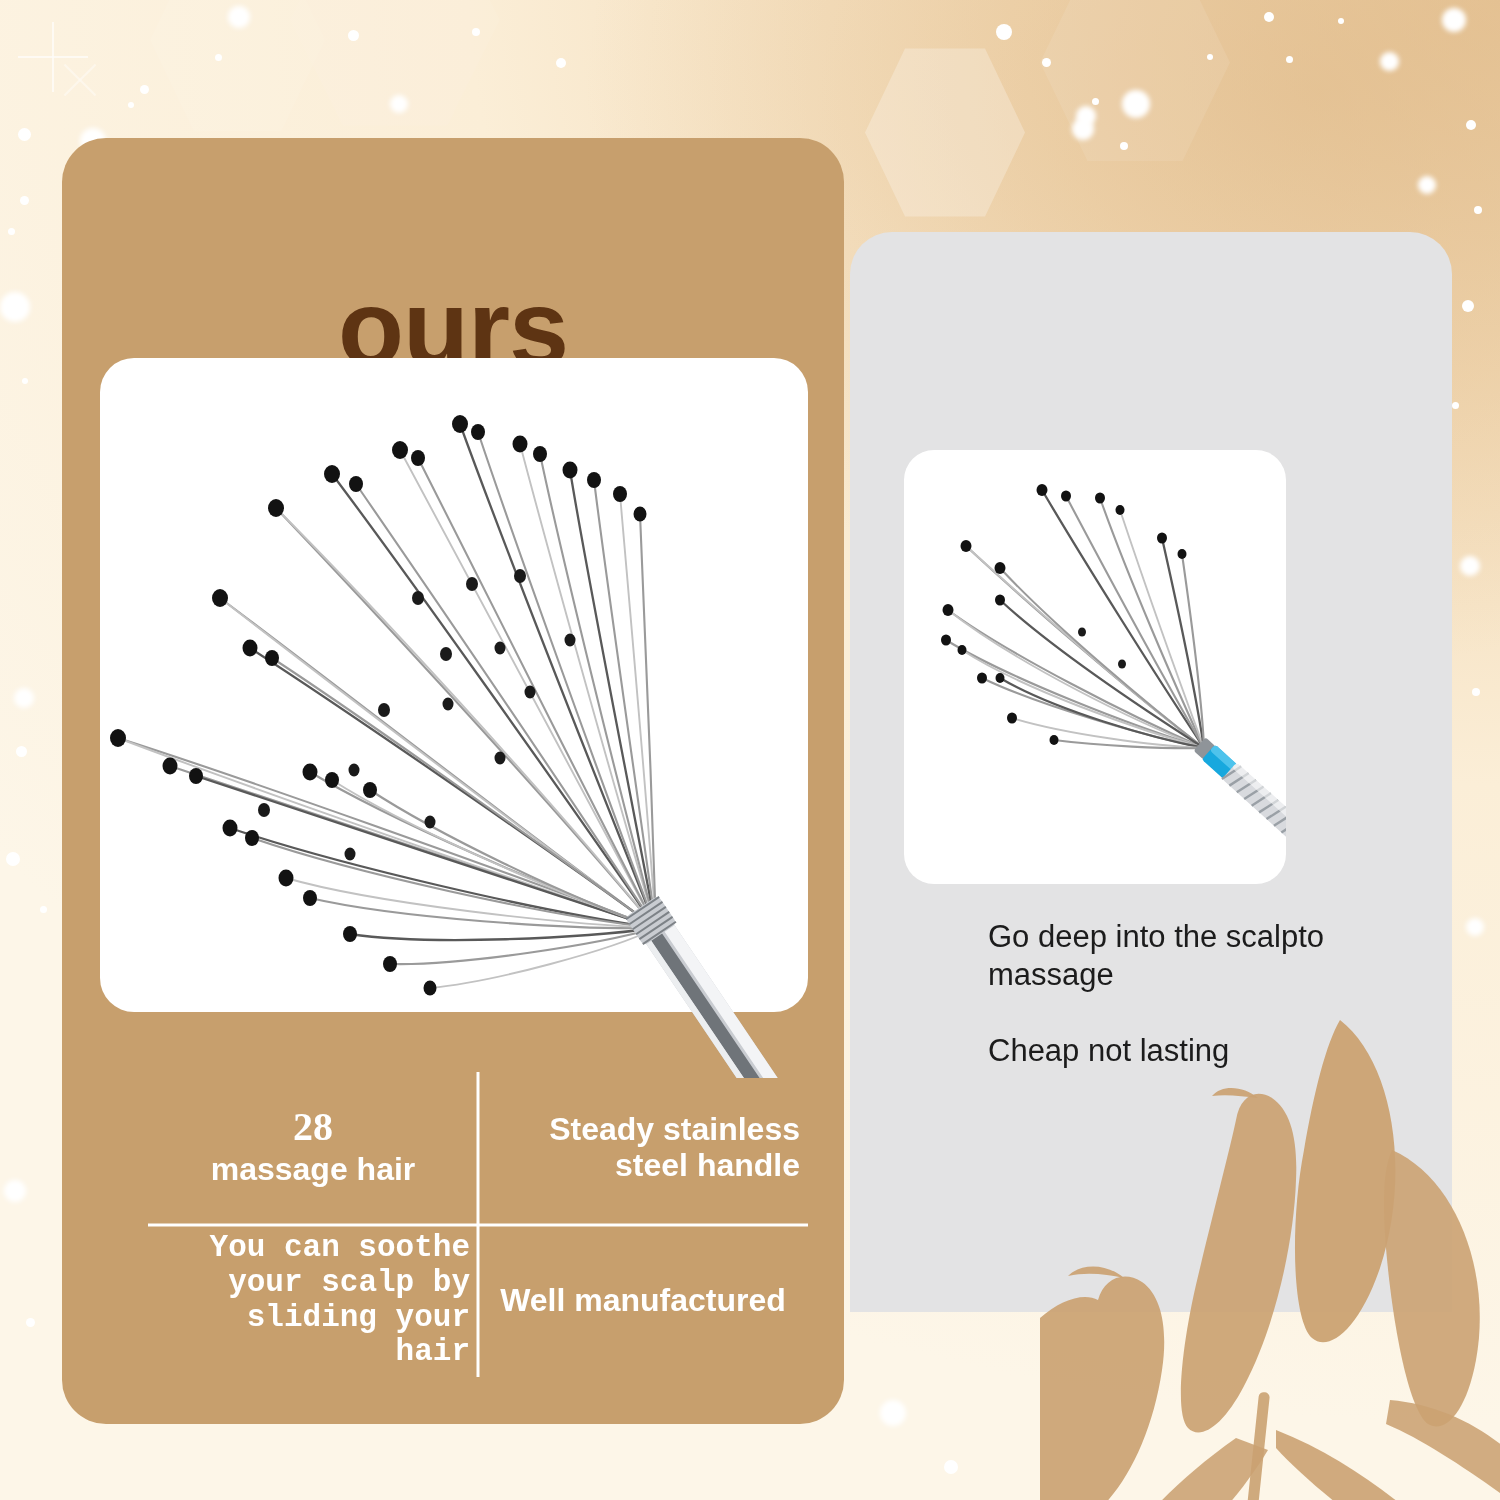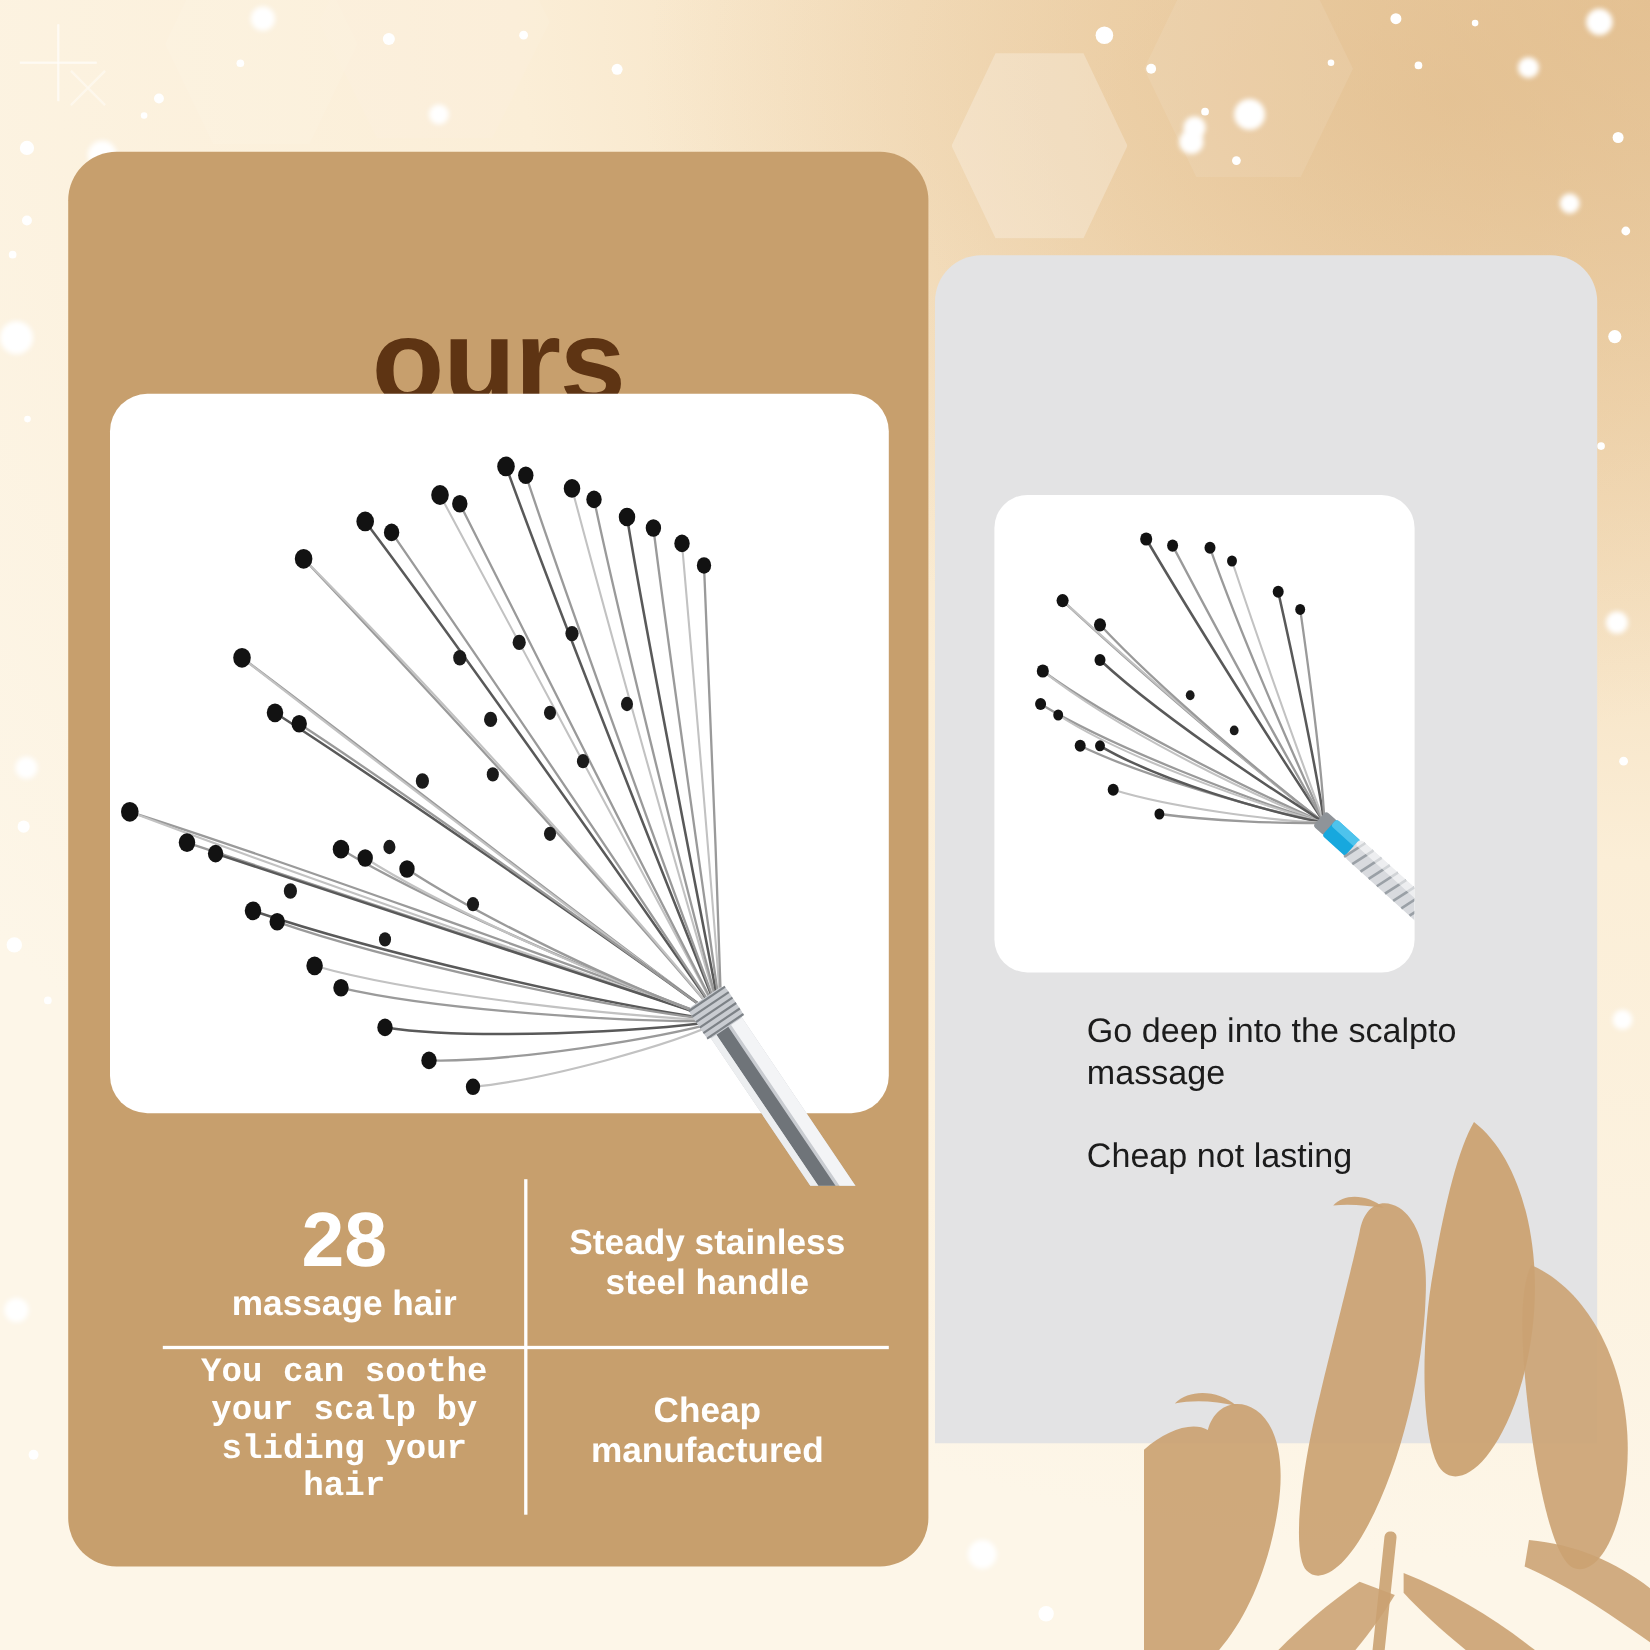--- a/index.html
+++ b/index.html
@@ -88,22 +88,22 @@
   .cell{
     position:absolute;width:50%;height:50%;
     display:flex;flex-direction:column;align-items:center;justify-content:center;
     text-align:center;color:#fff;font-weight:700;
     padding:0 8px;box-sizing:border-box;
   }
   .cell.tl{left:0;top:0;}
   .cell.tr{left:50%;top:0;}
   .cell.bl{left:0;top:50%;}
   .cell.br{left:50%;top:50%;}
-  .big-num{font-size:70px;line-height:.95;font-weight:800;margin-bottom:6px;}
-  .cell-text{font-size:32px;line-height:1.12;}
+  .big-num{font-size:40px;line-height:.95;font-weight:800;margin-bottom:6px;font-family:Liberation Serif, serif;}
+  .cell-text{font-size:32px;line-height:1.12;text-align:right;}
   .cell-text.sm{font-size:31px;font-family:Liberation Mono, monospace;}
 
   
   .others-list{
     position:absolute;left:988px;top:918px;width:430px;
     color:#1c1c1c;
   }
   .others-item{
     font-size:31px;line-height:1.22;font-weight:400;margin-bottom:38px;
   }
@@ -384,21 +384,21 @@
       <div class="big-num">28</div>
       <div class="cell-text">massage hair</div>
     </div>
     <div class="cell tr">
       <div class="cell-text">Steady stainless steel handle</div>
     </div>
     <div class="cell bl">
       <div class="cell-text sm">You can soothe your scalp by sliding your hair</div>
     </div>
     <div class="cell br">
-      <div class="cell-text">Cheap manufactured</div>
+      <div class="cell-text">Well manufactured</div>
     </div>
   </div>
 
   <div class="leaves">
     <svg width="470" height="520" viewBox="0 0 470 520">
       <g fill="#cba272">
         <path d="M300 20 C352 60 372 170 340 268 C318 332 288 352 272 338 C252 320 250 222 264 150 C274 92 286 44 300 20 Z" opacity=".95"></path>
         <path d="M352 150 C416 178 452 272 436 360 C426 414 404 434 388 424 C368 410 352 320 346 248 C342 196 344 168 352 150 Z" opacity=".9"></path>
         <path d="M196 120 C200 96 216 88 232 98 C250 110 258 138 256 180 C254 244 234 330 204 386 C182 428 160 440 148 428 C134 414 142 340 160 268 C176 202 190 148 196 120 Z" opacity=".92"></path>
         <path d="M218 98 C204 86 182 84 172 96 C186 94 202 96 218 98 Z" opacity=".92"></path>

